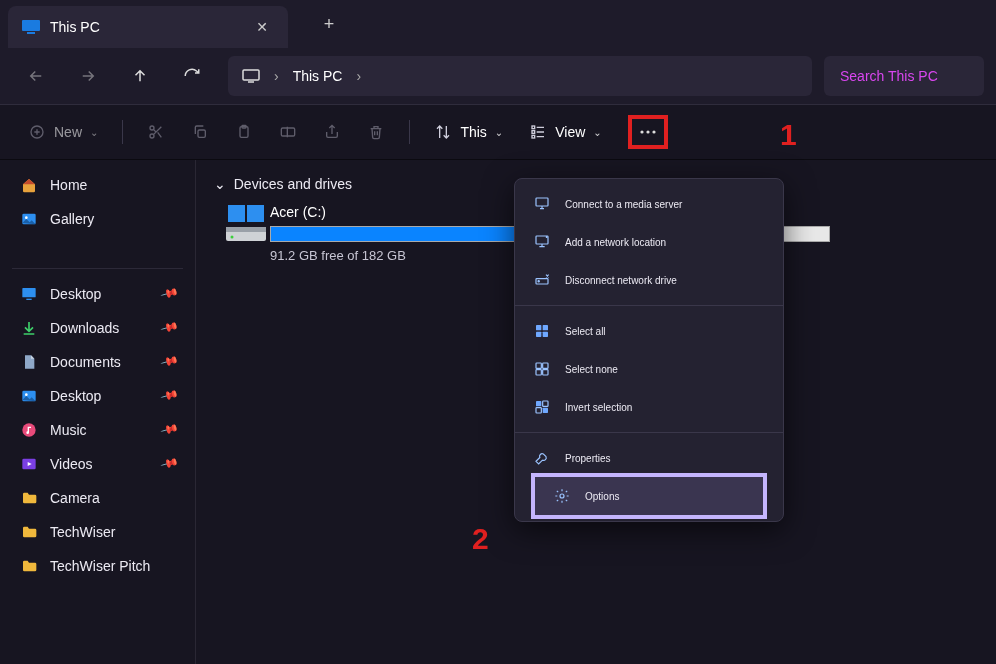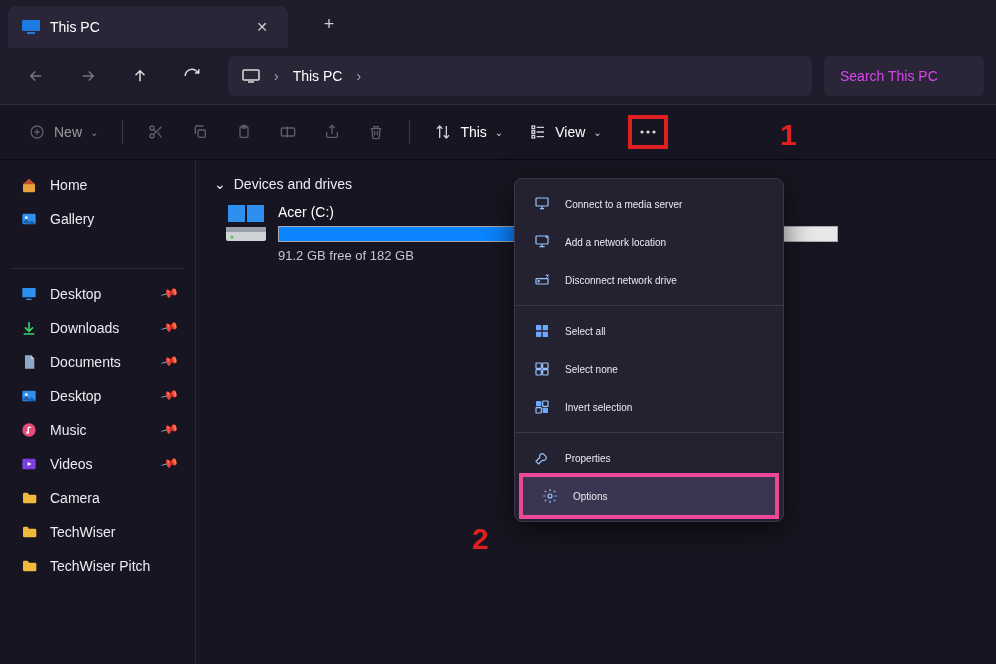--- a/index.html
+++ b/index.html
@@ -143,21 +143,21 @@
   .side-gap { height: 24px; }
   .side-sep { height: 1px; background: #2c2938; margin: 8px 12px; }
   
   .main { flex: 1; position: relative; padding: 10px 16px; }
   .section-head {
     display: flex; align-items: center; gap: 8px;
     font-size: 14px; color: #eceaf3;
     padding: 6px 0 12px 2px;
   }
   .drive-row {
-    display: flex; align-items: flex-start; gap: 12px;
+    display: flex; align-items: flex-start; gap: 4px;
     padding-left: 14px;
   }
   .drive-icon {
     width: 40px; height: 40px;
     display:flex; flex-direction:column; align-items:center; justify-content:center;
   }
   .drive-info { display:flex; flex-direction:column; gap: 6px; }
   .drive-name { font-size: 14px; color: #fff; }
   .drive-bar {
     width: 560px; height: 16px;
@@ -183,22 +183,22 @@
     z-index: 10;
   }
   .menu-item {
     display: flex; align-items: center; gap: 14px;
     padding: 10px 18px;
     font-size: 10px;
     color: #eceaf3;
   }
   .menu-item.highlighted {
     background: #3a3550;
-    border: 4px solid #ec4899;
-    margin: -4px 4px;
+    border: 4px solid #c4b5fd;
+    margin: -4px 16px;
   }
   .menu-sep { height: 1px; background: #3a374a; margin: 6px 0; }
   .menu-icon { width: 18px; height: 18px; color: #9ad; display:flex; align-items:center; justify-content:center; }
   svg { display: block; }
 </style>
 </head>
 <body>
 
 <div class="tabbar">
   <div class="tab">

